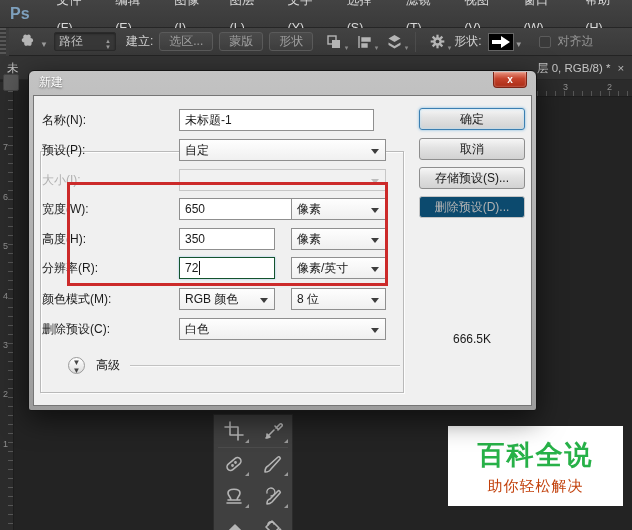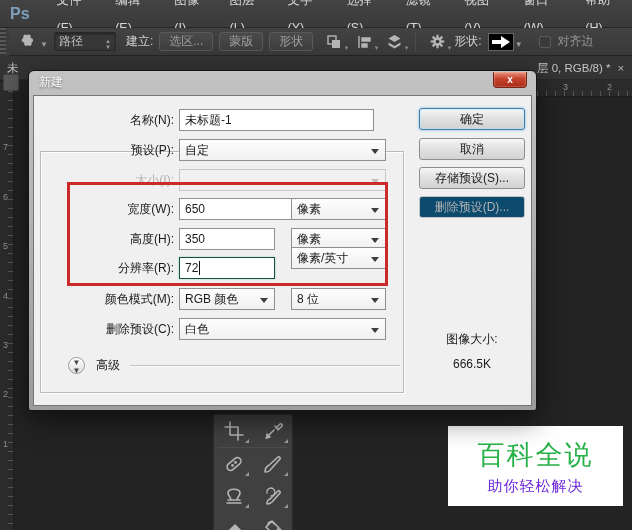--- a/index.html
+++ b/index.html
@@ -68,36 +68,36 @@
   .toolrow { display:flex; }
   .toolcell { width:39px; height:32px; display:flex; align-items:center; justify-content:center; position:relative; }
   .toolcell .sub { position:absolute; right:4px; bottom:4px; width:0; height:0;
     border-left:4px solid transparent; border-bottom:4px solid #9a9a9a; }
   .toolsep { height:1px; background:#333; border-bottom:1px solid #4c4c4c; margin:0 4px; }
   .ticon { stroke:#b5b5b5; fill:none; stroke-width:1.6; stroke-linecap:round; stroke-linejoin:round; }
 
   
   .watermark { position:absolute; left:448px; top:370px; width:175px; height:80px; background:#fff;
     display:flex; flex-direction:column; align-items:center; justify-content:center; }
-  .wm-title { font-size:27px; font-weight:normal; letter-spacing:2px; }
-  .wm-sub { font-size:15px; color:#6d28d9; margin-top:4px; letter-spacing:1px; }
+  .wm-title { font-size:27px; font-weight:bold; letter-spacing:2px; }
+  .wm-sub { font-size:15px; color:#c2410c; margin-top:4px; letter-spacing:1px; }
 
   
   .dialog { position:absolute; left:28px; top:14px; width:509px; height:341px;
     background:linear-gradient(#c3c3c3,#9c9c9c); border:1px solid #151515; border-radius:6px 6px 3px 3px;
     box-shadow:0 8px 28px rgba(0,0,0,.6); }
   .dlg-title { height:24px; line-height:23px; padding-left:10px; color:#fff; font-size:12px;
     text-shadow:0 1px 2px rgba(0,0,0,.55); }
   .dlg-close { position:absolute; right:9px; top:1px; width:34px; height:16px;
     background:linear-gradient(#e9937e,#c5432c 45%,#aa2c16); border:1px solid #7c2315;
     border-top:none; border-radius:0 0 4px 4px; color:#fff; font-size:10px; font-weight:bold;
     text-align:center; line-height:15px; box-shadow:inset 0 0 2px rgba(255,255,255,.6); }
   .dlg-content { position:absolute; left:4px; right:4px; top:24px; bottom:4px;
     background:#f0f0f0; border:1px solid #767676; font-size:12px; color:#1a1a1a; }
-  .flabel { position:absolute; left:8px; width:132px; text-align:right; line-height:22px; }
+  .flabel { position:absolute; left:8px; width:132px; line-height:22px; }
   .flabel.dis { color:#b0b0b0; }
   .tinput { position:absolute; height:22px; background:#fff; border:1px solid #8f8f8f;
     font-size:12px; padding:0 5px; display:flex; align-items:center; }
   .combo { position:absolute; height:22px; background:linear-gradient(#fefefe,#f0f0f0);
     border:1px solid #8f8f8f; font-size:12px; padding:0 5px; display:flex; align-items:center; }
   .combo .car { position:absolute; right:6px; top:9px; width:0; height:0;
     border-left:4px solid transparent; border-right:4px solid transparent; border-top:5px solid #3d3d3d; }
   .combo.dis { background:#f1f1f1; border-color:#c7c7c7; color:#b9b9b9; }
   .combo.dis .car { border-top-color:#bdbdbd; }
   .focus { border:1px solid #14532d; box-shadow:0 0 2px #9cc7ec; }
@@ -334,21 +334,21 @@
       <div class="combo" style="left:257px; top:132px; width:95px">
         <span>像素</span>
           <span class="car"></span>
       </div>
 
       <span class="flabel" style="top:161px">分辨率(R):</span>
       <div class="tinput focus" style="left:145px; top:161px; width:96px">
         <span>72</span>
           <span class="caretbar"></span>
       </div>
-      <div class="combo" style="left:257px; top:151px; width:95px">
+      <div class="combo" style="left:257px; top:161px; width:95px">
         <span>像素/英寸</span>
           <span class="car"></span>
       </div>
 
       <div class="redbox"></div>
 
       <span class="flabel" style="top:192px">颜色模式(M):</span>
       <div class="combo" style="left:145px; top:192px; width:96px">
         <span>RGB 颜色</span>
           <span class="car"></span>
@@ -367,19 +367,18 @@
       <div class="advbtn">▼<br>▼</div>
       <span class="advlabel">高级</span>
       <div class="advline"></div>
 
       <button class="btn ok" style="top:12px">确定</button>
       <button class="btn" style="top:71px">存储预设(S)...</button>
       <button class="btn" style="top:42px">取消</button>
       <button class="btn dis" style="top:100px">删除预设(D)...</button>
 
       <div class="imgsize">
-        <div>图像大小:</div>
         <div>666.5K</div>
       </div>
 
     </div>
   </div>
 </div>
 
 </body></html>

